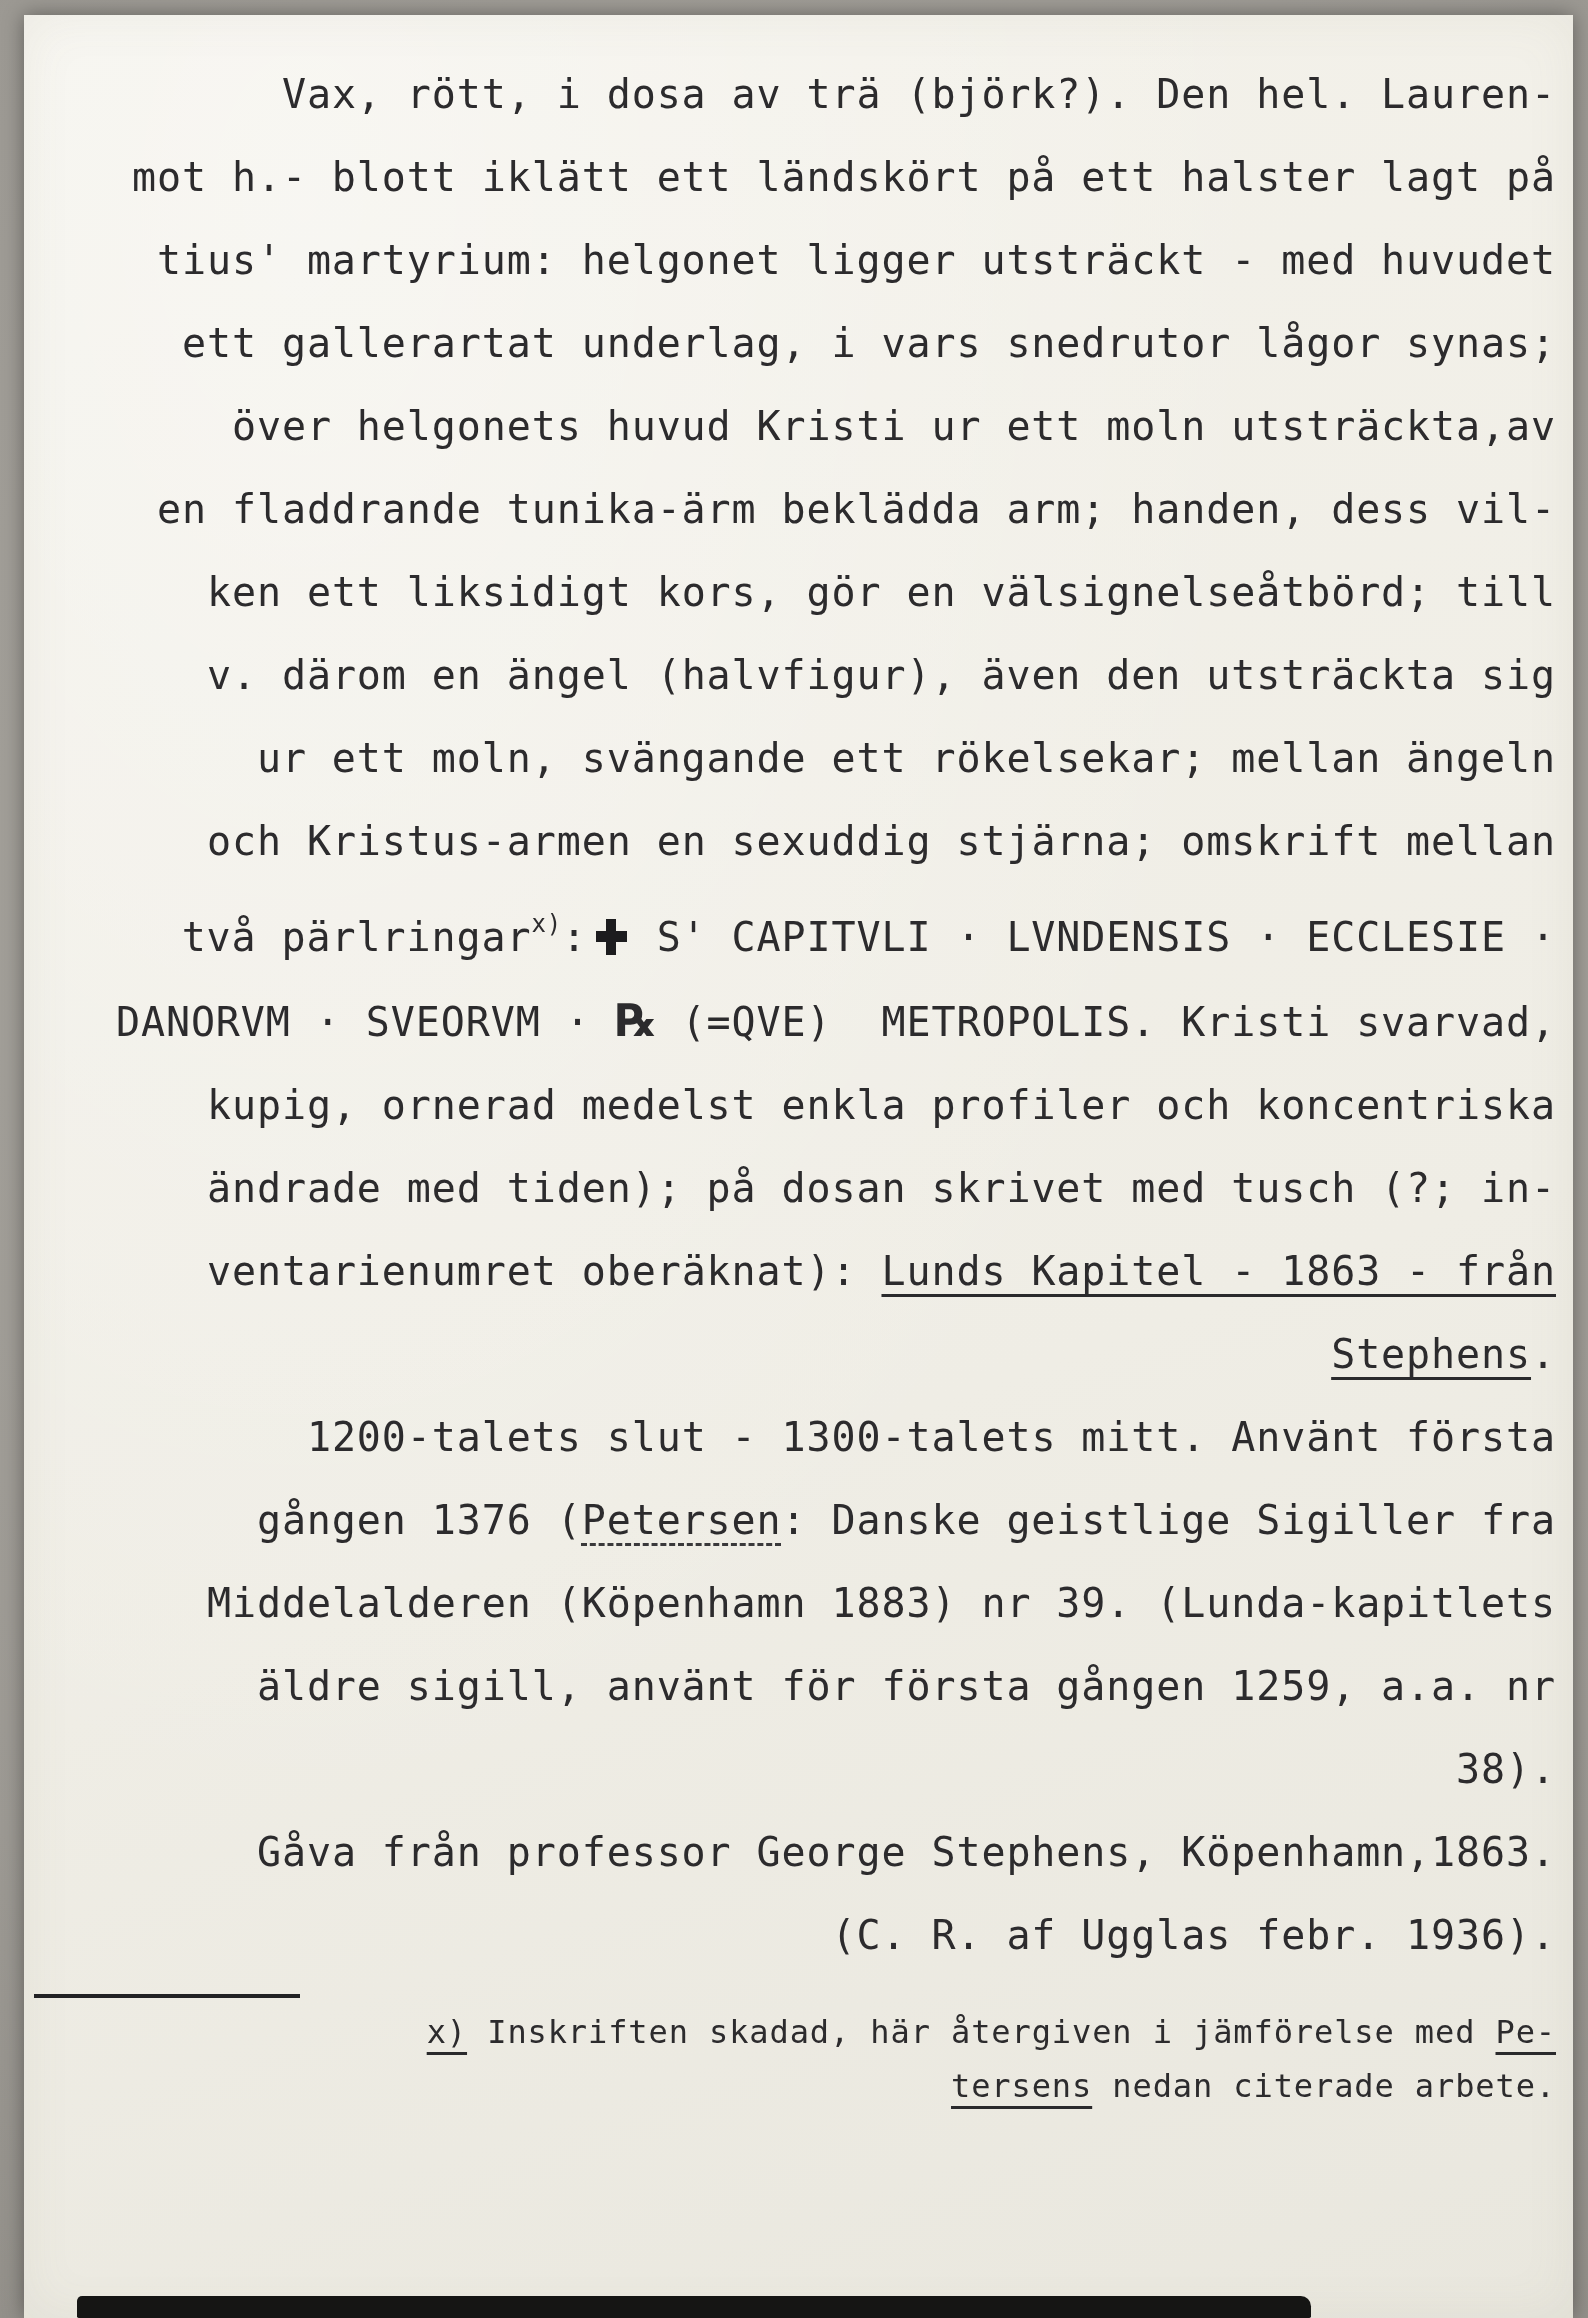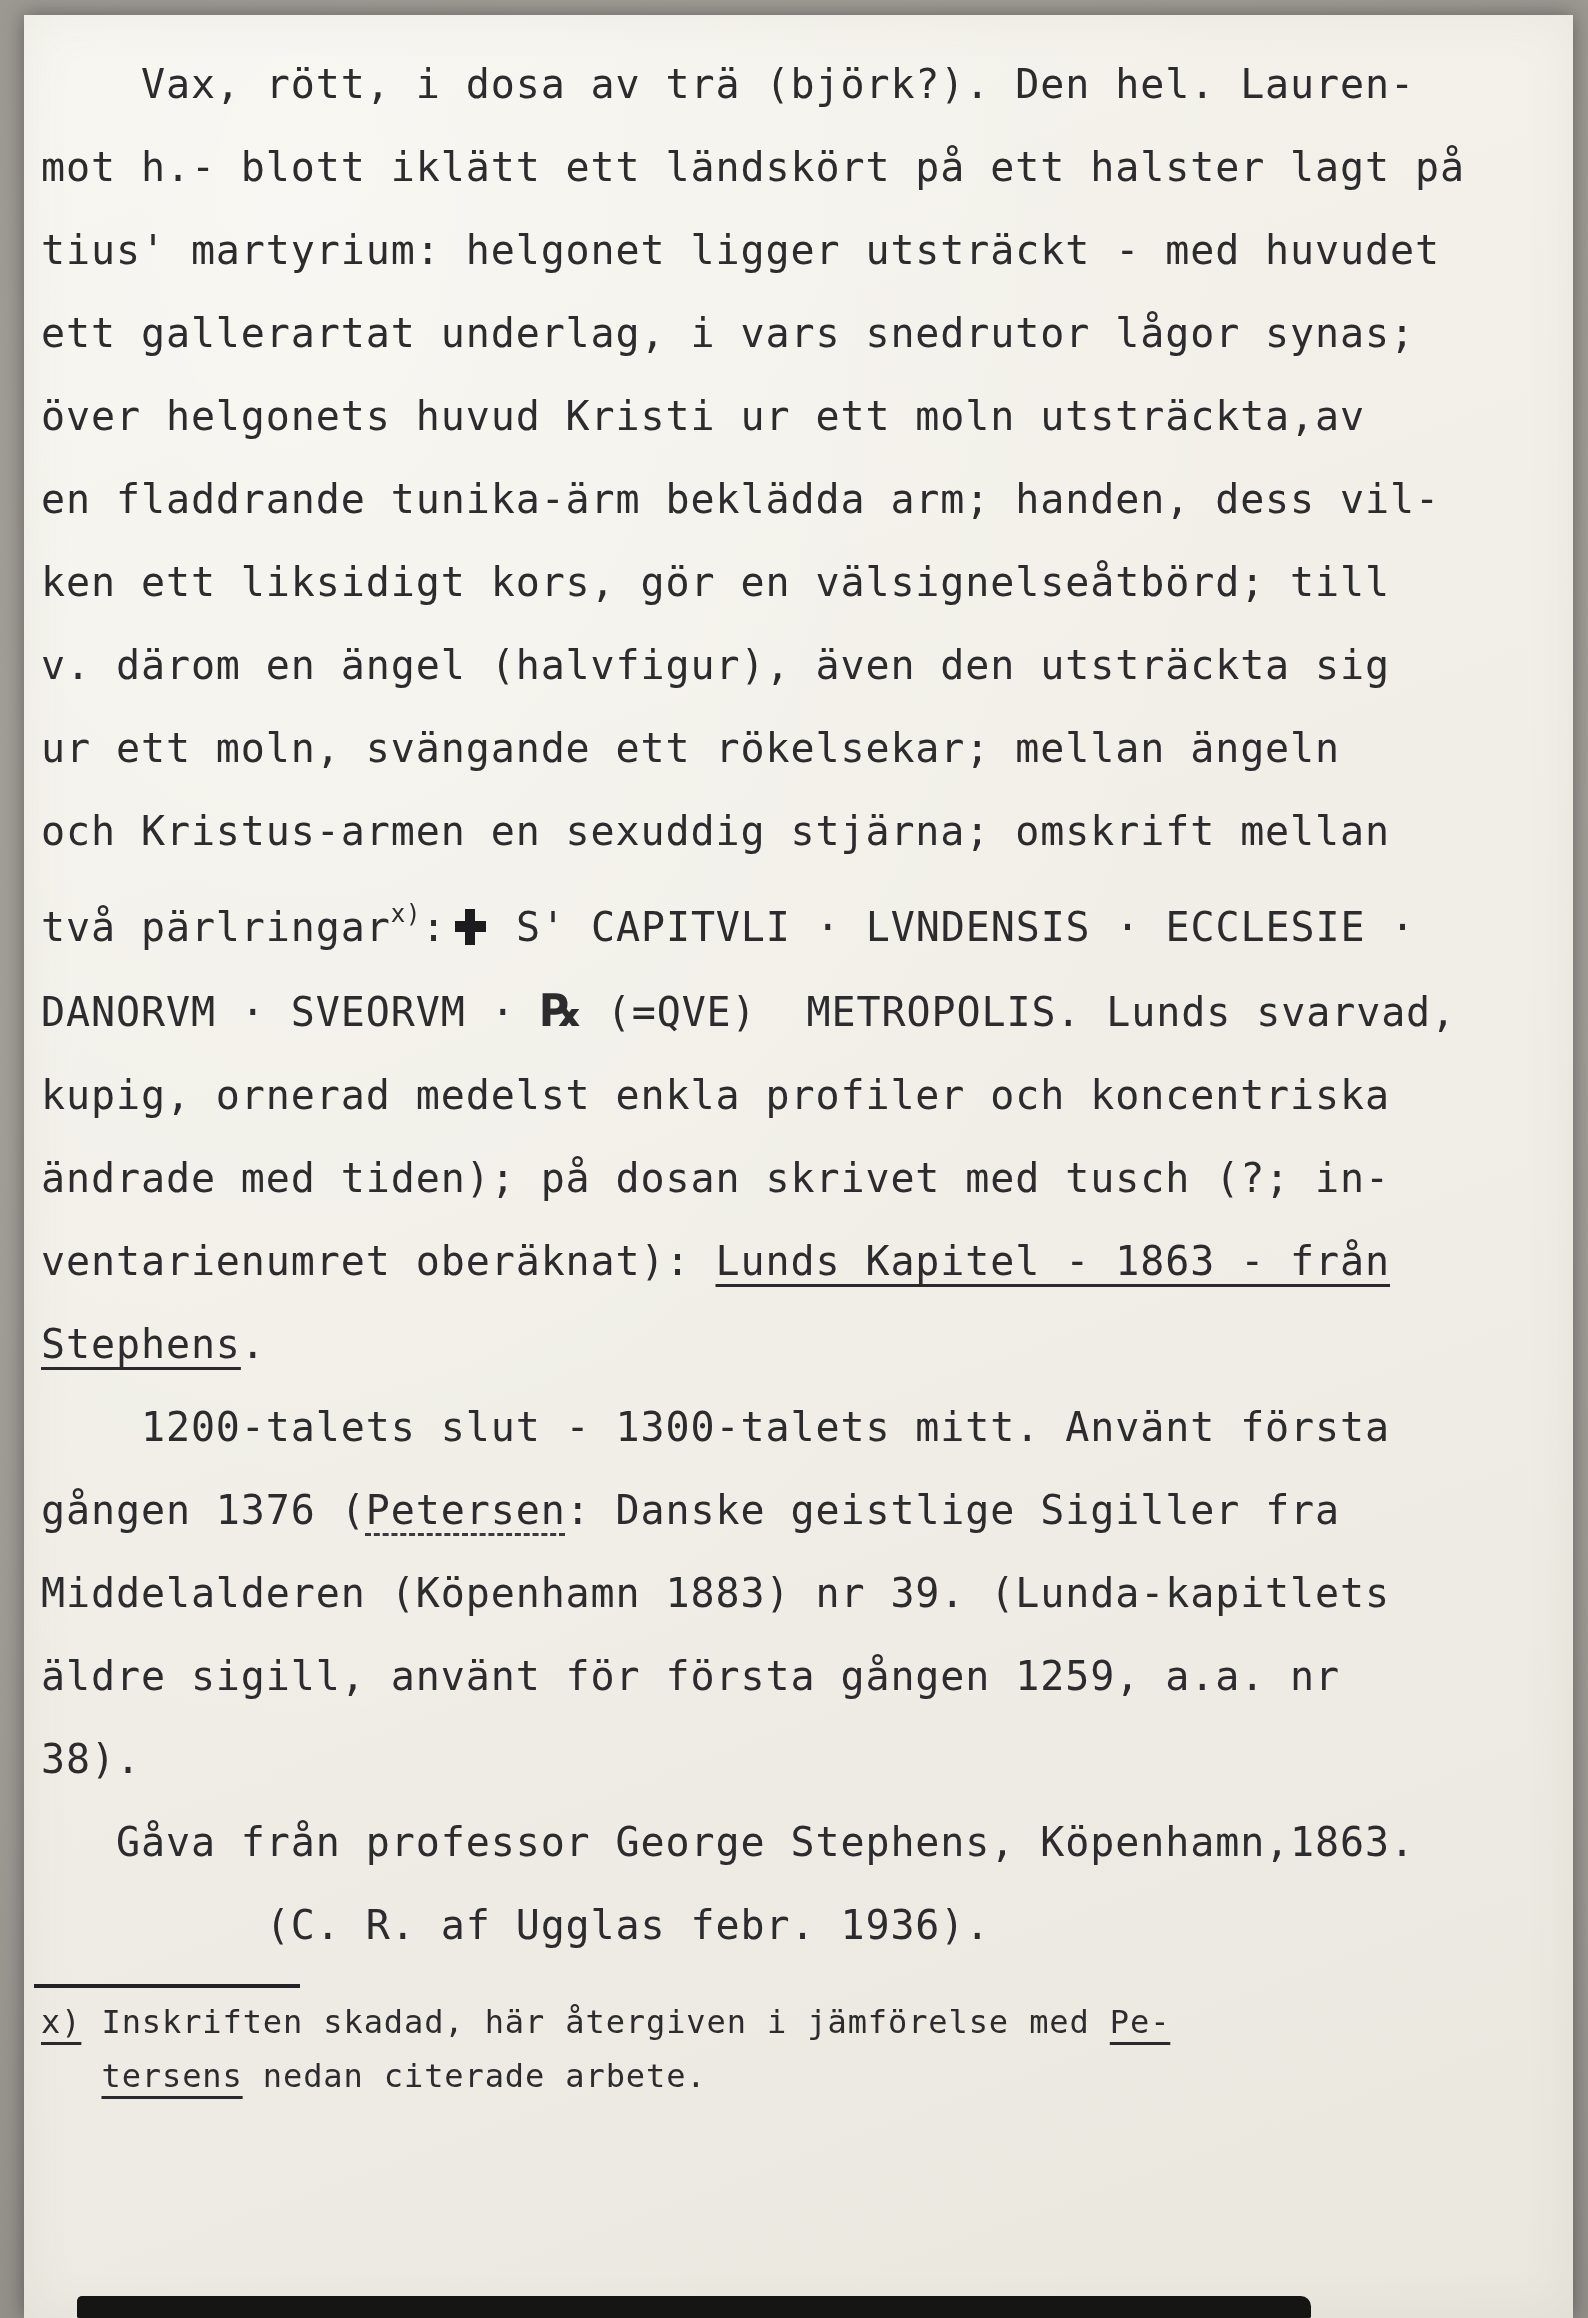--- a/index.html
+++ b/index.html
@@ -19,24 +19,25 @@
     left: 24px;
     top: 15.3px;
     width: 1549px;
     height: 2303px;
     background:
       radial-gradient(ellipse at 18% 8%, rgba(255,255,255,0.38), rgba(255,255,255,0) 55%),
       linear-gradient(160deg, #f4f2eb 0%, #efede5 60%, #e9e7de 100%);
     box-shadow: 0 0 19px rgba(0,0,0,0.38), inset 0 0 51px rgba(120,110,90,0.08);
   }
   .content {
-    padding: 28px 17px 0 17px;
+    padding: 38px 17px 0 17px;
     color: #2c2b2d;
     font-size: 40px;
     letter-spacing: 0.9px;
+    text-align: right;
   }
   .line {
     line-height: 83px;
     white-space: pre;
   }
   .footnote-line {
     line-height: 54px;
     font-size: 32px;
   }
   .seg-n { text-decoration: none; }
@@ -112,21 +113,21 @@
       <div class="line"><span class="seg-n">mot h.- blott iklätt ett ländskört på ett halster lagt på</span></div>
       <div class="line"><span class="seg-n">tius' martyrium: helgonet ligger utsträckt - med huvudet</span></div>
       <div class="line"><span class="seg-n">ett gallerartat underlag, i vars snedrutor lågor synas;</span></div>
       <div class="line"><span class="seg-n">över helgonets huvud Kristi ur ett moln utsträckta,av</span></div>
       <div class="line"><span class="seg-n">en fladdrande tunika-ärm beklädda arm; handen, dess vil-</span></div>
       <div class="line"><span class="seg-n">ken ett liksidigt kors, gör en välsignelseåtbörd; till</span></div>
       <div class="line"><span class="seg-n">v. därom en ängel (halvfigur), även den utsträckta sig</span></div>
       <div class="line"><span class="seg-n">ur ett moln, svängande ett rökelsekar; mellan ängeln</span></div>
       <div class="line"><span class="seg-n">och Kristus-armen en sexuddig stjärna; omskrift mellan</span></div>
       <div class="line"><span class="seg-n">två pärlringar</span><span class="seg-sup">x)</span><span class="seg-n">:</span><span class="icon cross-icon"></span><span class="seg-n"> S' CAPITVLI · LVNDENSIS · ECCLESIE ·</span></div>
-      <div class="line"><span class="seg-n">DANORVM · SVEORVM · </span><span class="seg-sym">℞</span><span class="seg-n"> (=QVE)  METROPOLIS. Lunds svarvad,</span></div>
+      <div class="line"><span class="seg-n">DANORVM · SVEORVM · </span><span class="seg-sym">℞</span><span class="seg-n"> (=QVE)  METROPOLIS. Kristi svarvad,</span></div>
       <div class="line"><span class="seg-n">kupig, ornerad medelst enkla profiler och koncentriska</span></div>
       <div class="line"><span class="seg-n">ändrade med tiden); på dosan skrivet med tusch (?; in-</span></div>
       <div class="line"><span class="seg-n">ventarienumret oberäknat): </span><span class="seg-u">Lunds Kapitel - 1863 - från</span></div>
       <div class="line"><span class="seg-u">Stephens</span><span class="seg-n">.</span></div>
       <div class="line"><span class="seg-n">    1200-talets slut - 1300-talets mitt. Använt första</span></div>
       <div class="line"><span class="seg-n">gången 1376 (</span><span class="seg-du">Petersen</span><span class="seg-n">: Danske geistlige Sigiller fra</span></div>
       <div class="line"><span class="seg-n">Middelalderen (Köpenhamn 1883) nr 39. (Lunda-kapitlets</span></div>
       <div class="line"><span class="seg-n">äldre sigill, använt för första gången 1259, a.a. nr</span></div>
       <div class="line"><span class="seg-n">38).</span></div>
       <div class="line"><span class="seg-n">   Gåva från professor George Stephens, Köpenhamn,1863.</span></div>

